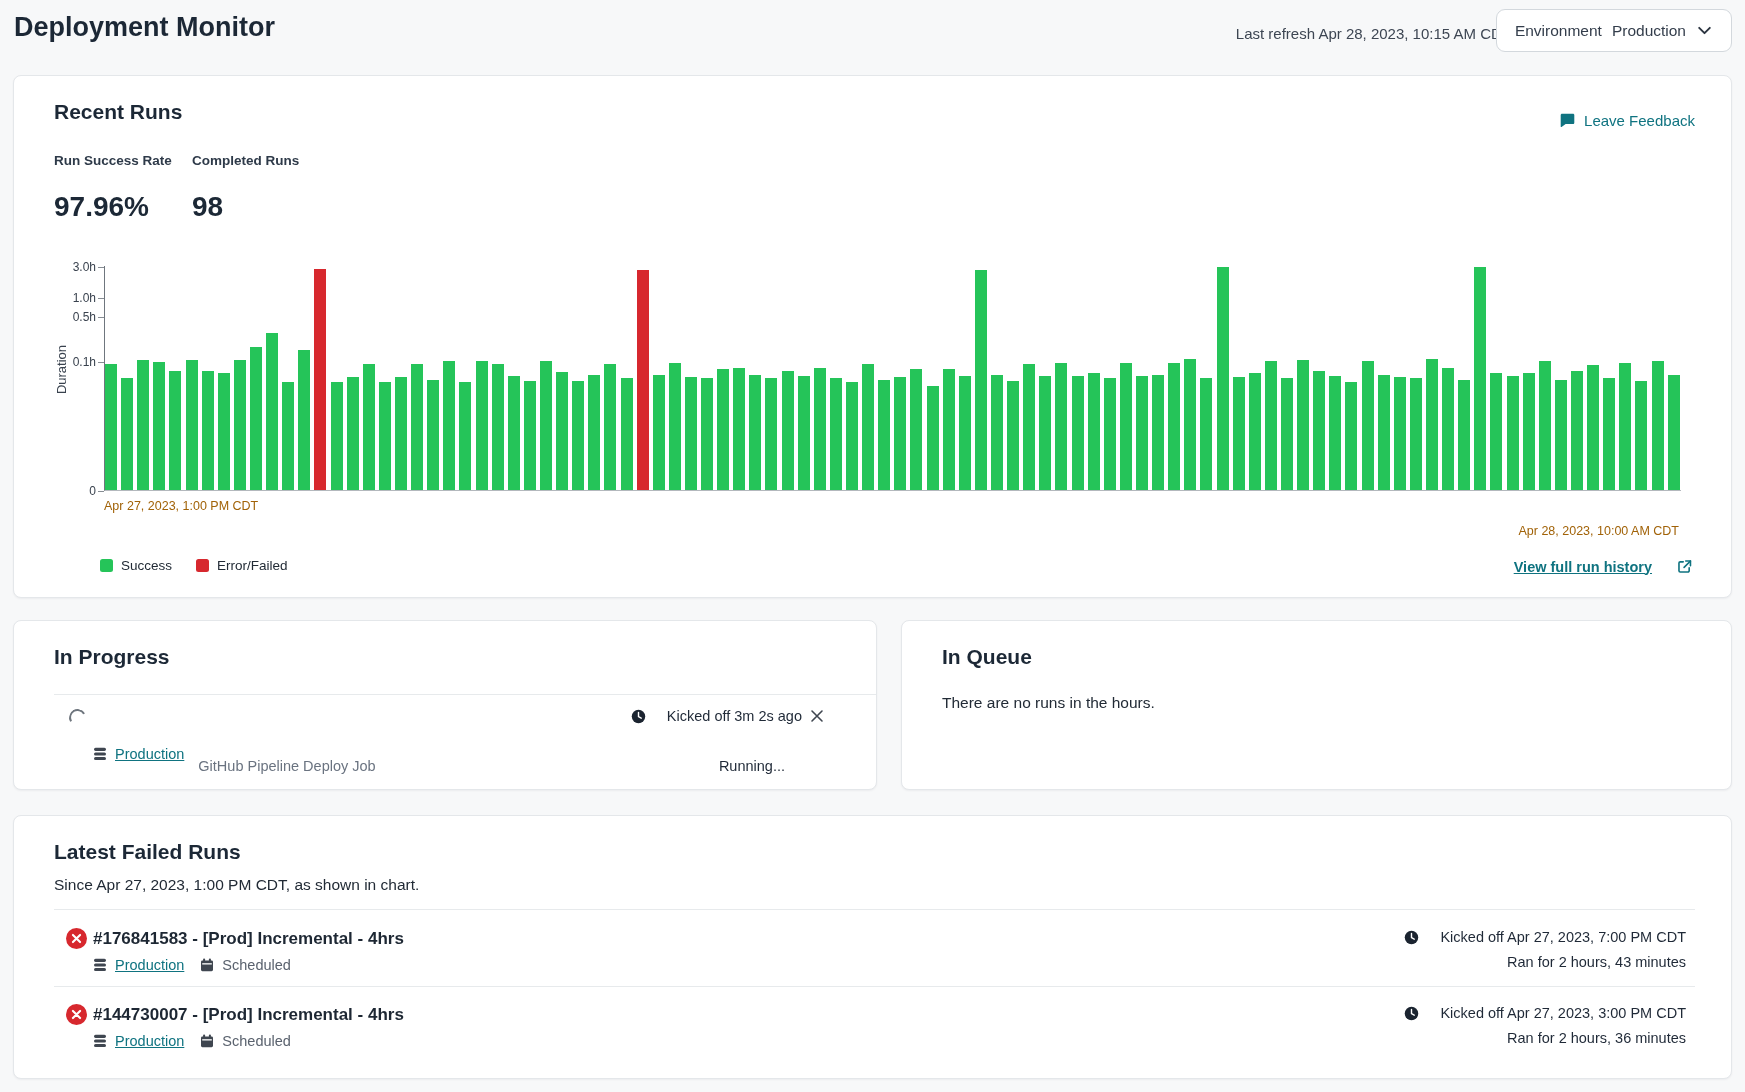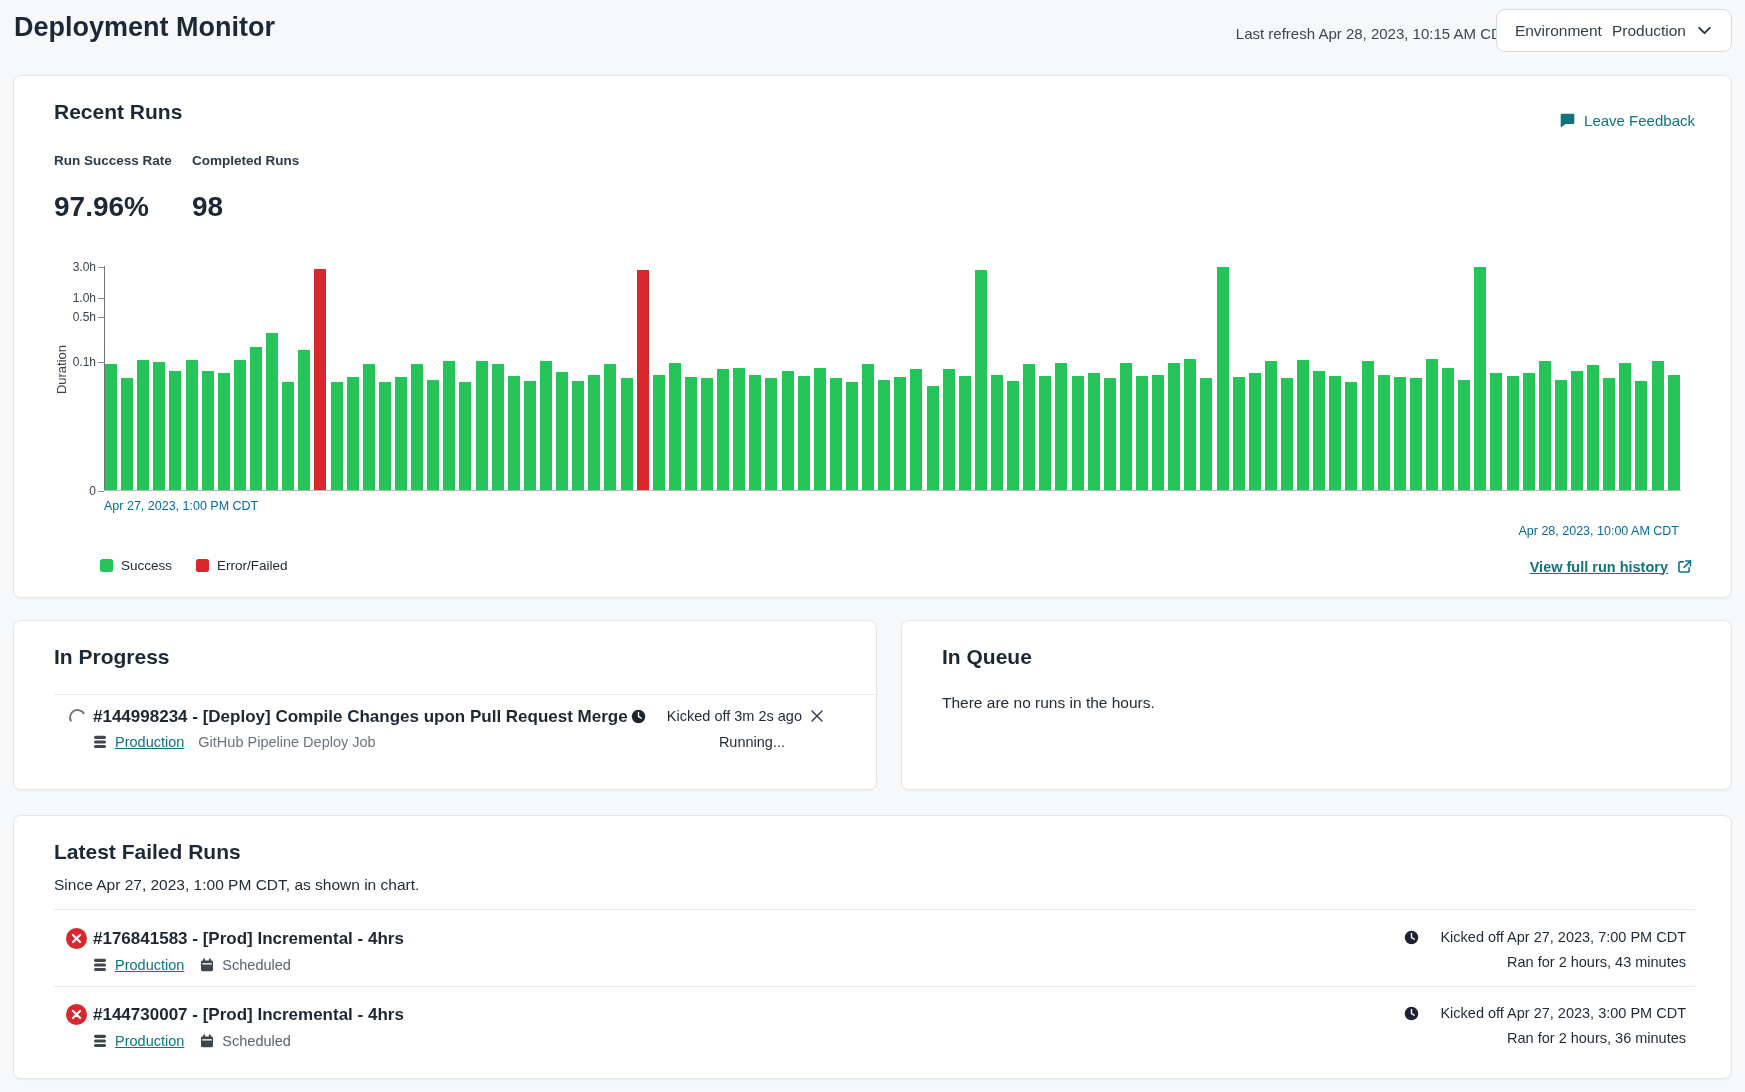--- a/index.html
+++ b/index.html
@@ -13,31 +13,31 @@
   .feedback { position:absolute; top:36px; right:36px; display:flex; align-items:flex-start; gap:8px; font-size:15px; cursor:pointer; }
   .stat { position:absolute; top:77px; }
   .stat .lbl { font-size:13.5px; font-weight:bold; color:#2e3a49; }
   .stat .val { margin-top:23px; font-size:28px; font-weight:bold; color:#1c2836; }
   .chart-module { position:absolute; left:90px; top:190px; width:1577px; height:225px; }
   .plot { position:absolute; inset:0; display:flex; align-items:flex-end; justify-content:space-between; border-left:1.5px solid #6f767e; border-bottom:1px solid #b3b8bd; }
   .bar { width:12px; }
   .ytick-label { position:absolute; width:52px; text-align:right; font-size:12px; color:#39424e; }
   .ytick-mark { position:absolute; width:6px; height:1px; background:#878d94; }
   .duration-label { position:absolute; left:-33px; top:286px; width:160px; text-align:center; transform:rotate(-90deg); font-size:13px; color:#39424e; }
-  .x-label { position:absolute; top:423px; font-size:12.5px; color:#0369a1; }
+  .x-label { position:absolute; top:423px; font-size:12.5px; color:#a16207; }
   .legend { position:absolute; left:86px; top:482px; display:flex; gap:24px; align-items:center; }
   .legend-item { display:flex; align-items:center; gap:8px; font-size:13.5px; color:#222b36; }
   .swatch { width:13px; height:13px; border-radius:2.5px; display:inline-block; }
-  .view-history { position:absolute; top:482px; right:38px; display:flex; align-items:center; gap:8px; font-size:14.5px; font-weight:bold; cursor:pointer;justify-content:flex-end; }
+  .view-history { position:absolute; top:482px; right:38px; display:flex; align-items:center; gap:24px; font-size:14.5px; font-weight:bold; cursor:pointer;justify-content:flex-end; }
   .view-history span { text-decoration:underline; }
   .divider { position:absolute; left:40px; right:36px; border-top:1px solid #e7eaec; }
   .run-title { position:absolute; font-size:17px; font-weight:bold; color:#1d2733; }
   .sub-row { position:absolute; display:flex; align-items:center; gap:8px; font-size:14.5px; }
   .link { color:#0f7380; text-decoration:underline; cursor:pointer; }
-  .muted { color:#6a7380; }
+  .muted { color:#6a7380;margin-top:24px; }
   .gray-label { color:#5a626e; }
   .kicked { position:absolute; display:flex; align-items:center; gap:21px; font-size:14.5px; color:#1f2937; }
   .right-sub { position:absolute; font-size:14.5px; color:#1f2937; }
   .spinner { position:absolute; left:55px; top:88px; width:17px; height:17px; border:2px solid transparent; border-top-color:#6f767e; border-left-color:#6f767e; border-radius:50%; transform:rotate(15deg); }
   .close-btn { position:absolute; top:88px; right:52px; cursor:pointer; line-height:0; }
   .empty-msg { position:absolute; left:40px; top:73px; font-size:15.5px; }
   .subtitle { position:absolute; left:40px; top:60px; font-size:15.5px; color:#222b36; }
   .badge { position:absolute; left:52px; line-height:0; }
   svg { display:block; }
 </style>
@@ -218,21 +218,20 @@
         </svg>
     </span>
   </div>
 </div>
 
 <div class="card" style="left:13px; top:620px; width:864px; height:170px;">
   <div class="card-title">In Progress</div>
   <div class="divider" style="top:73px; right:0;"></div>
 
   <div class="spinner"></div>
-  <div class="run-title" style="left:79px; top:86px;">#144998234 - [Deploy] Compile Changes upon Pull Request Merge</div>
 
   <div class="sub-row" style="left:79px; top:113px;">
     <span>
       <svg width="14" height="14" viewBox="0 0 14 14" fill="#3f4650">
           <rect x="1" y="0.8" width="12" height="3.1" rx="1.55"></rect>
           <rect x="1" y="5.4" width="12" height="3.1" rx="1.55"></rect>
           <rect x="1" y="10" width="12" height="3.1" rx="1.55"></rect>
         </svg>
     </span>
     <span class="link">Production</span>

